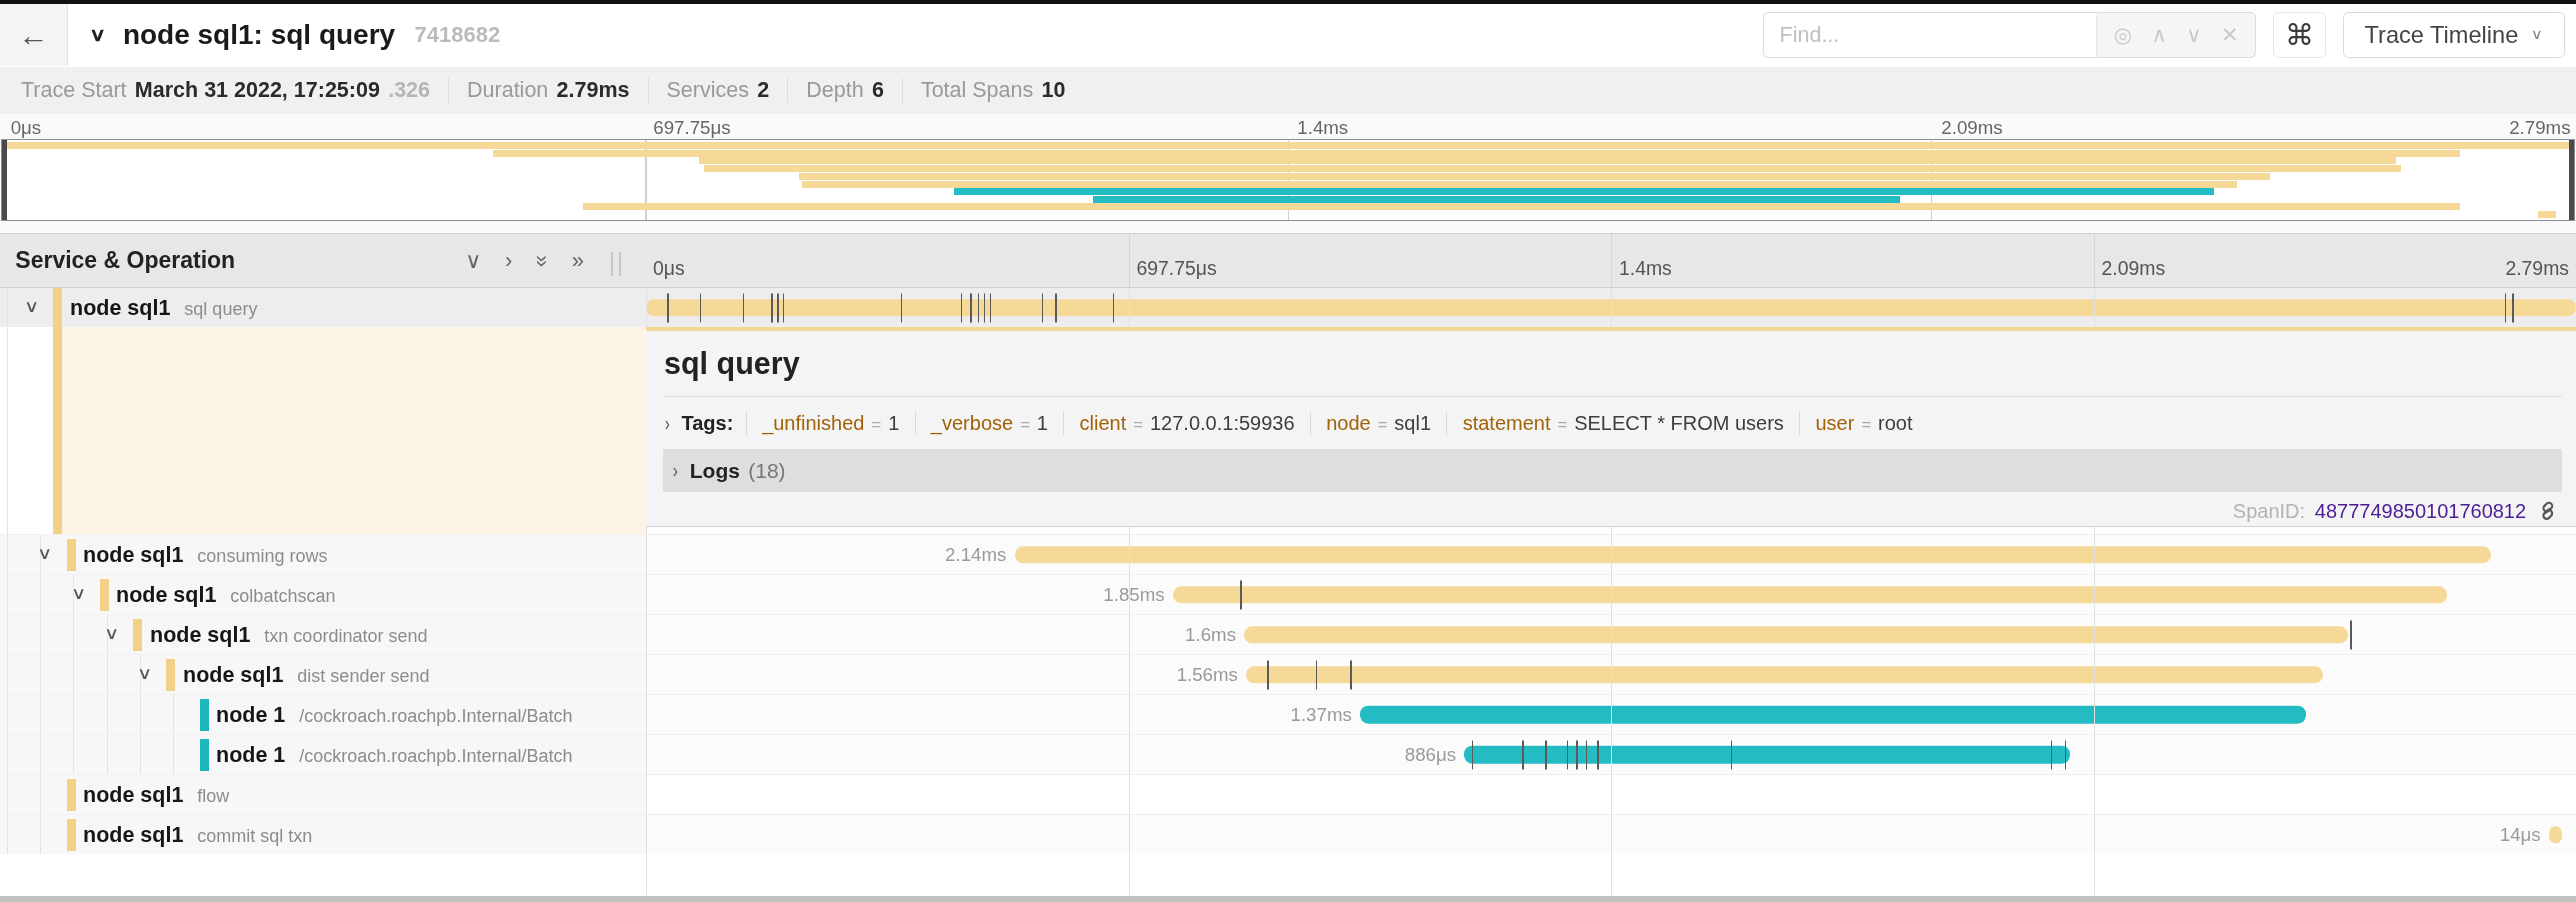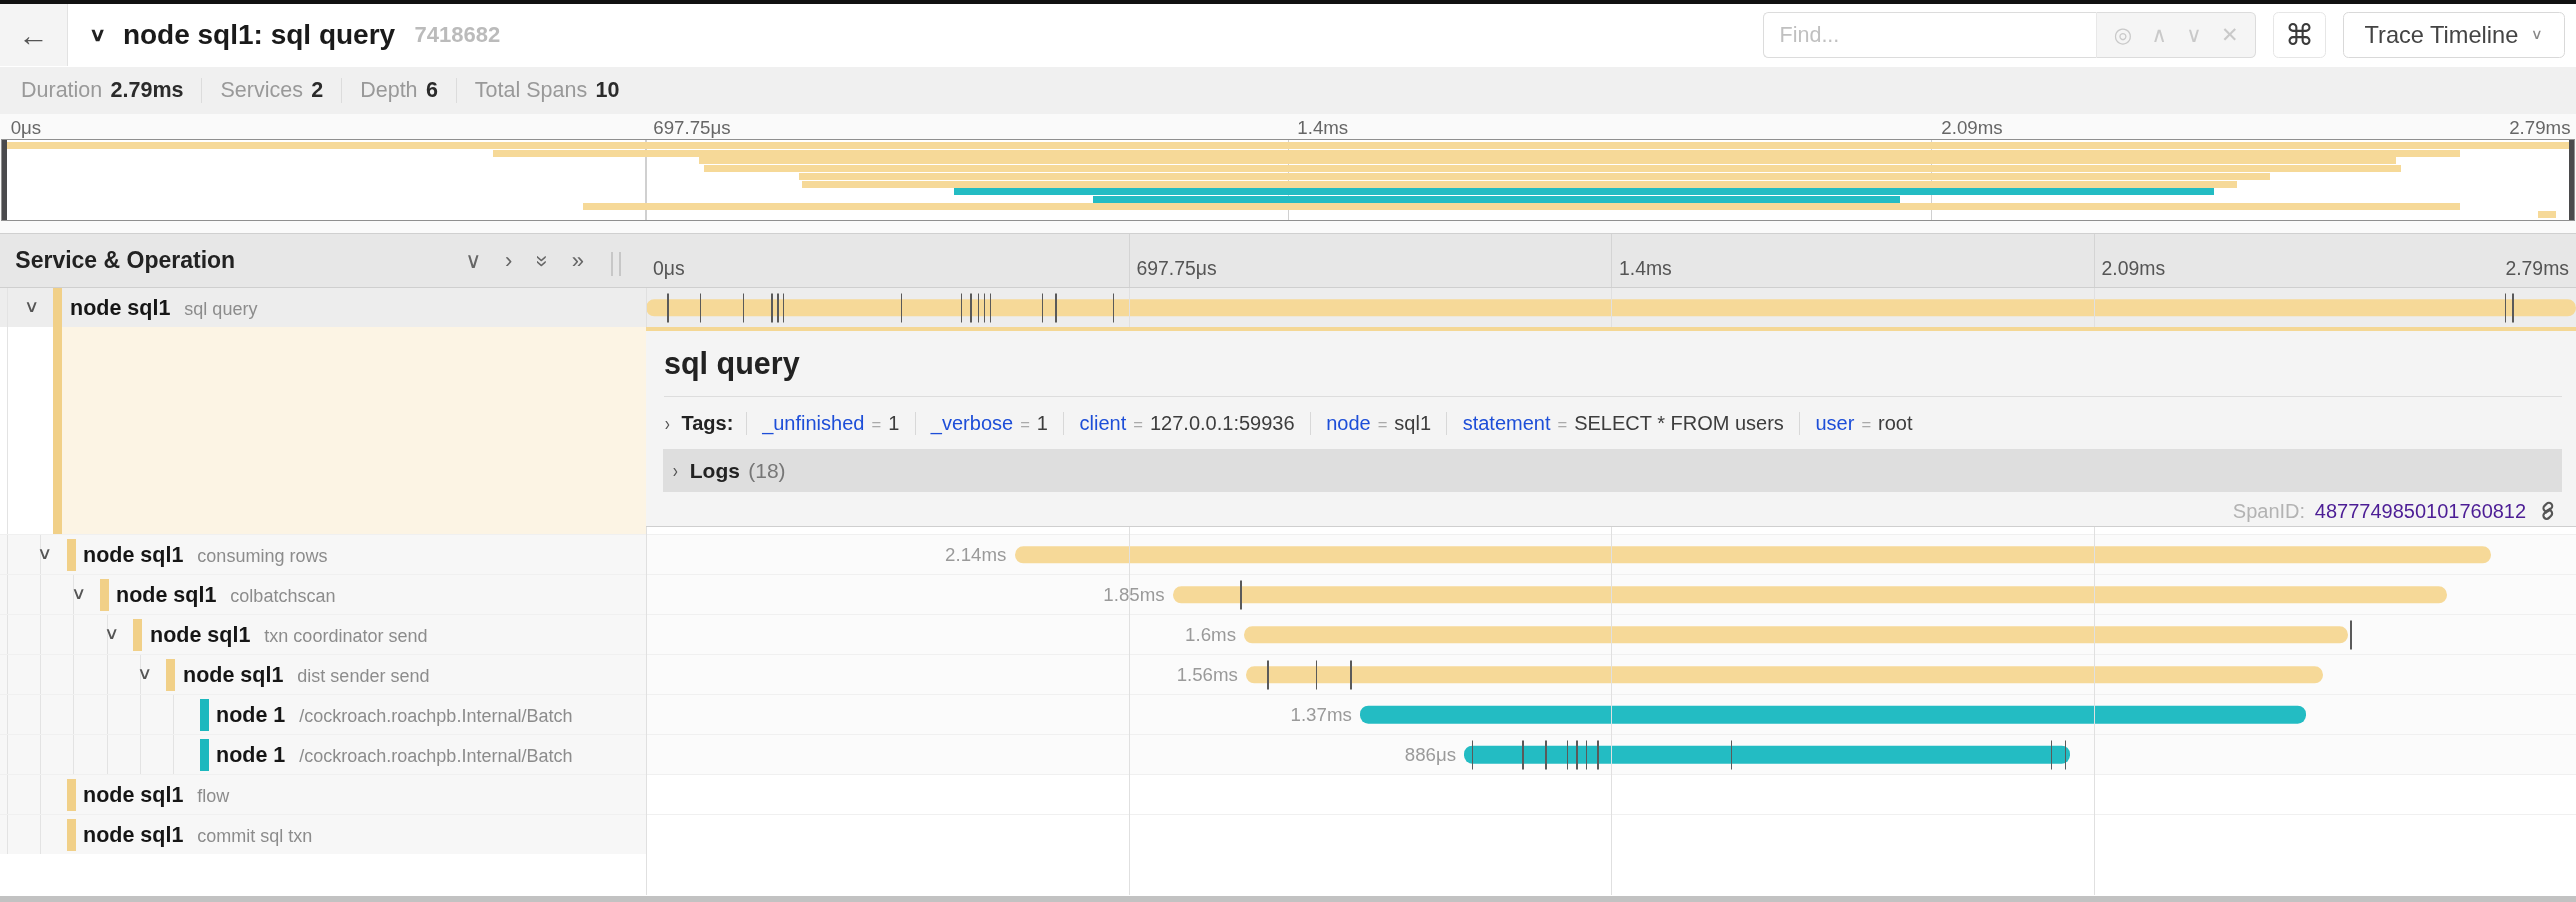--- a/index.html
+++ b/index.html
@@ -92,21 +92,21 @@
   .dc-meta { position:absolute; right:0; top:9.7px; display:flex; align-items:center; gap:14px; font-size:21px; }
   .meta-label { color:#9a9a9a; }
   .meta-value { color:#2b2b2b; font-weight:bold; margin-left:5.5px; }
   .meta-sep { width:1.4px; height:22px; background:#d0d0d0; }
   .dc-divider { position:absolute; left:18px; right:14px; top:65px; height:1.4px; background:#ddd; }
   .tags-row { position:absolute; left:18px; right:14px; top:73px; height:39px; display:flex; align-items:center; font-size:20px; }
   .row-chev { color:#555; font-size:19.4px; margin-right:11px; transform:scaleX(.8); display:inline-block; }
   .tags-title { font-weight:bold; color:#222; margin-right:12.5px; }
   .tag-item { display:flex; align-items:baseline; padding:0 15.3px; border-left:1.4px solid #d8d8d8; white-space:nowrap; }
   .tag-item:first-of-type { border-left:none; padding-left:0; }
-  .tag-key { color:#1d4ed8; }
+  .tag-key { color:#a16207; }
   .tag-eq { color:#aaa; font-size:16.6px; margin:0 7px; }
   .tag-val { color:#3d3d3d; }
   .logs-row { position:absolute; left:16.6px; right:14px; top:118px; height:43px; background:#dedede; display:flex; align-items:center; padding-left:9.7px; font-size:21px; cursor:pointer; }
   .logs-title { font-weight:bold; color:#222; margin-right:8.3px; }
   .logs-count { color:#777; }
   .spanid-row { position:absolute; right:16.6px; top:165px; height:30.5px; display:flex; align-items:center; gap:9.7px; font-size:20px; }
   .spanid-label { color:#b3b3b3; }
   .spanid-value { color:#4c1d95; }
   .link-icon { width:23.6px; height:23.6px; }
 
@@ -141,20 +141,25 @@
           <span>⌘</span>
         </div>
       <div class="view-btn">
         <span>Trace Timeline</span>
         <span class="chev">∨</span>
       </div>
     </div>
   </div>
 
   <div class="summarybar" id="summary-items">
+      <span class="sum-item">
+        <span class="sum-label">Trace Start</span>
+        <span class="sum-value">March 31 2022, 17:25:09</span>
+        <span class="sum-muted">.326</span>
+      </span>
       <span class="sum-item">
         <span class="sum-label">Duration</span>
         <span class="sum-value">2.79ms</span>
       </span>
       <span class="sum-item">
         <span class="sum-label">Services</span>
         <span class="sum-value">2</span>
       </span>
       <span class="sum-item">
         <span class="sum-label">Depth</span>
@@ -453,18 +458,22 @@
           <span class="svc-name" style="left: 83px;">node sql1<span class="op-name">flow</span></span>
         </div>
       </div>
       <div class="span-row">
         <div class="row-left">
           <div class="guide" style="left: 7px;"></div>
           <div class="guide" style="left: 40px;"></div>
           <div class="stripe" style="left: 67px; background: rgb(241, 208, 136);"></div>
           <span class="svc-name" style="left: 83px;">node sql1<span class="op-name">commit sql txn</span></span>
         </div>
+        <div class="row-right">
+          <span class="bar-label" style="right: calc(1.4% + 8.3px);">14μs</span>
+          <div class="bar" style="left: 98.6%; width: 0.7%; background: rgb(246, 217, 152);"></div>
+        </div>
       </div>
     </div>
 
   <div class="bottom-scroll"></div>
 </div>
 
 
 </body></html>

